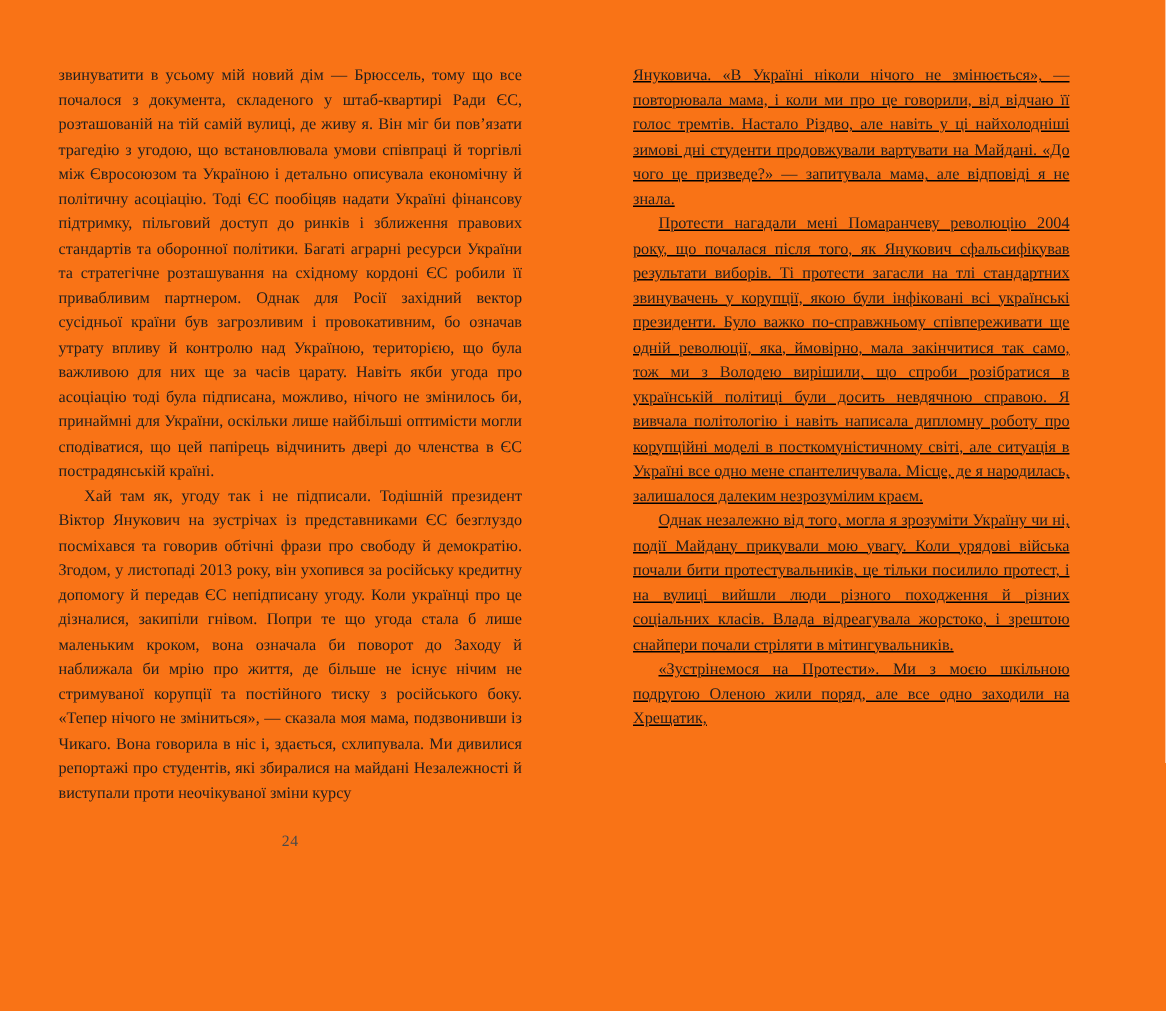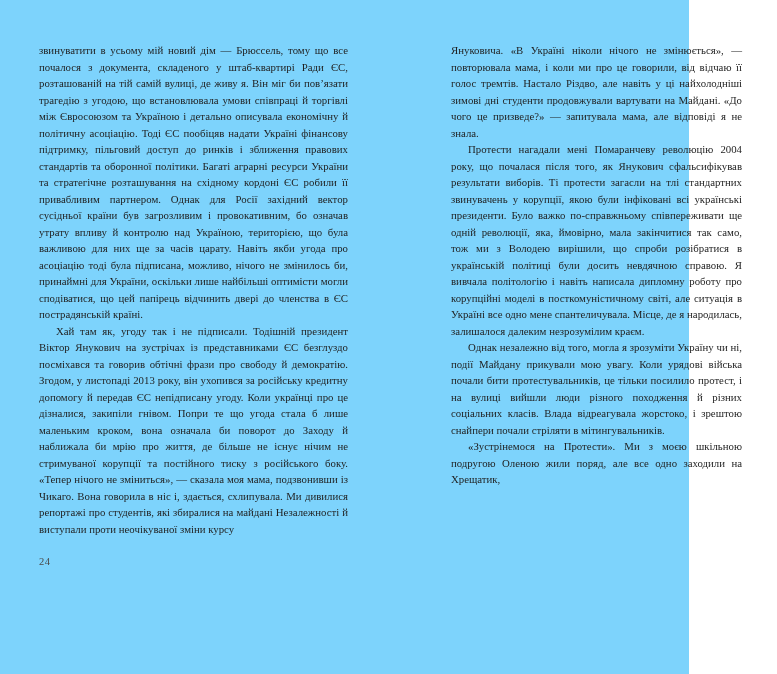--- a/index.html
+++ b/index.html
@@ -6,46 +6,46 @@
   html, body {
     margin: 0;
     padding: 0;
     width: 777px;
     height: 674px;
     background: #ffffff;
     overflow: hidden;
   }
   .spread {
     position: relative;
-    width: 689px;
+    width: 777px;
     height: 674px;
-    background: #7dd3fc;
+    background: #f97316;
     font-family: "Liberation Serif", "DejaVu Serif", serif;
   }
   .page-text {
     position: absolute;
     top: 42px;
   }
   .page-text.left  { left: 39px;  width: 309px; }
-  .page-text.right { left: 451px; width: 291px; }
+  .page-text.right { left: 422px; width: 291px; text-decoration: underline; }
   p.para {
     margin: 0;
     padding: 0;
     text-align: justify;
     font-size: 10.8px;
     line-height: 16.5px;
     color: #1f1f1f;
     hyphens: auto;
     -webkit-hyphens: auto;
   }
   p.para.indent { text-indent: 17px; }
   .page-number {
     position: absolute;
     top: 555px;
-    text-align: left;
+    text-align: center;
     font-size: 10.5px;
     line-height: 14px;
     color: #4a4a4a;
     letter-spacing: 0.5px;
   }
   .page-number.left  { left: 39px;  width: 309px; }
   .page-number.right { left: 443px; width: 291px; }
 </style>
 </head>
 <body>

